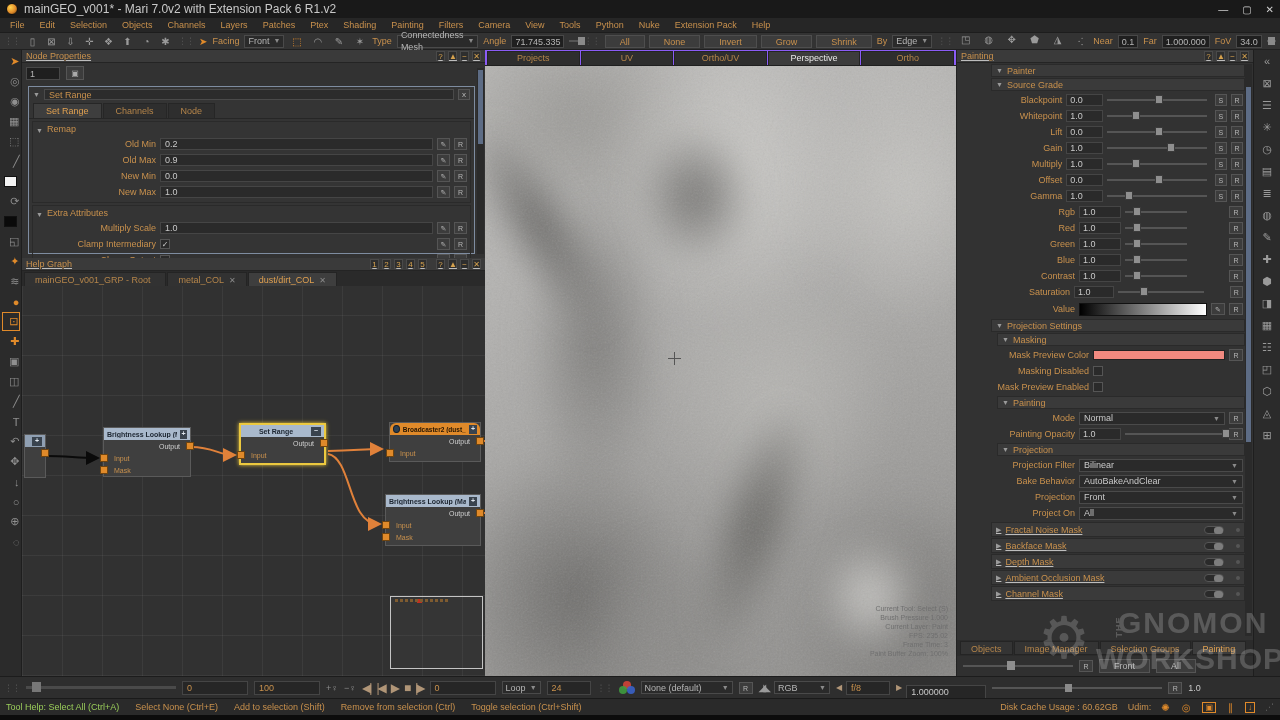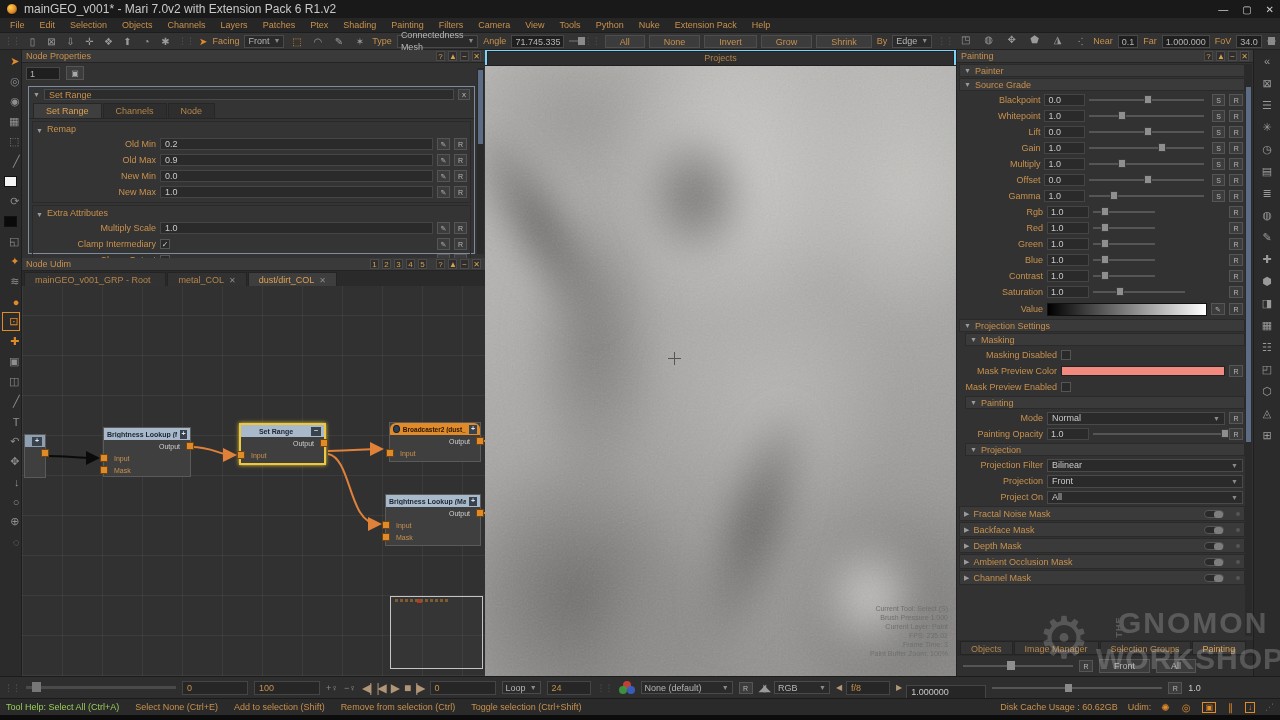--- a/index.html
+++ b/index.html
@@ -44,21 +44,21 @@
   #shelf { left:0; top:50px; width:22px; height:626px; background:#2b2b2b;
     border-right:1px solid #1e1e1e; display:flex; flex-direction:column; align-items:center;
     padding-top:2px; gap:1px; }
   .shicon { width:18px; height:19px; display:flex; align-items:center; justify-content:center;
     color:#8f8f8f; font-size:11px; }
   .shicon.sel { border:1px solid #e08a2a; }
   .shswatch { width:13px; height:11px; border:1px solid #111; }
 
   
   .palhead { height:13px; background:#3a3a3a; display:flex; align-items:center;
-    padding:0 4px; gap:3px; border-bottom:1px solid #242424; }
+    padding:0 4px; gap:3px; border-bottom:1px solid #242424;text-decoration:underline; }
   .palhead .t { color:#c9914d; }
   .palhead .hb { margin-left:auto; display:flex; gap:3px; }
   .palhead .hb span { color:#d6a24e; font-size:8px; width:9px; text-align:center;
     background:#2e2e2e; border:1px solid #4a4a4a; height:10px; line-height:9px; }
   .secbar { height:13px; background:#3a3a3a; border:1px solid #2a2a2a; display:flex;
     align-items:center; gap:4px; padding:0 4px; margin:1px 2px; }
   .secbar .arr { color:#9a9a9a; font-size:7px; }
   .secbar .st { color:#c9914d; }
 
   
@@ -117,53 +117,53 @@
   .gnode.selected { border:2px solid #ecc93f; box-shadow:0 0 4px #ecc93f; }
   .gnode.bcast .gnhead { background:#e08a2a; color:#241503; border-radius:6px 6px 0 0; }
   .gnode.bcast .gnhead .dot { width:8px; height:8px; border-radius:50%; background:#2c3f52; border:1px solid #15202c; }
   #ngoverview { position:absolute; border:1px solid #c4c4c4; background:rgba(255,255,255,0.02); }
   #ngoverview i { position:absolute; top:2px; left:26px; width:5px; height:4px; background:#c03020; }
   #ngoverview em { position:absolute; top:2px; left:4px; right:34px; height:3px;
     background:repeating-linear-gradient(90deg,#7e5b30 0 3px, transparent 3px 5px); }
 
   
   #viewport { left:485px; top:50px; width:471px; height:626px; background:#1f1f1f; }
-  #vtabs { display:flex; gap:1px; height:15px; padding:1px 2px 0 2px; background:#7dd3fc;flex-direction:column; }
+  #vtabs { display:flex; gap:1px; height:15px; padding:1px 2px 0 2px; background:#8b5cf6; }
   .vtab { flex:1; background:#2e2e2e; color:#b5854a; text-align:center; line-height:13px;
     border:1px solid #232323; border-bottom:none; }
   .vtab.active { background:#3c3c3c; color:#e8e8e8; }
   #vcanvas { position:absolute; left:0; top:16px; width:471px; height:610px; overflow:hidden;
     background:linear-gradient(160deg,#c0bfbd 0%, #aeadab 40%, #9b9a98 75%, #8f8e8c 100%); }
   .rock { position:absolute; border-radius:50%; filter:blur(16px); }
   #vhud { position:absolute; right:8px; bottom:18px; text-align:right; color:#6f6f6f;
     font-size:7px; line-height:9px; }
   #vcross { position:absolute; left:183px; top:286px; width:13px; height:13px; }
   #vcross::before { content:""; position:absolute; left:6px; top:0; width:1px; height:13px; background:#555; }
   #vcross::after { content:""; position:absolute; top:6px; left:0; height:1px; width:13px; background:#555; }
 
   
   #paintpal { left:956px; top:50px; width:297px; height:626px; background:#323232; border-left:1px solid #222; }
-  #palbody { position:absolute; left:0; top:13px; width:290px; bottom:38px; overflow:hidden; }
+  #palbody { position:absolute; left:0; top:13px; width:290px; bottom:38px; overflow:hidden;padding-left:32px; }
   .prow { display:flex; align-items:center; height:16px; padding:0 4px; gap:4px; }
   .plbl { width:82px; text-align:right; color:#c9914d; }
   .pval { width:42px; height:12px; background:#2a2a2a; border:1px solid #454545;
     color:#c9c9c9; padding:0 3px; line-height:11px; }
   .pslider { position:relative; height:2px; background:#555; }
   .pslider .knob { position:absolute; top:-4px; left:var(--pos,0%); width:8px; height:9px;
     background:#8f8f8f; border:1px solid #3a3a3a; }
   .prow .sp { flex:1; }
   .sbtn { width:14px; height:12px; background:#3c3c3c; border:1px solid #555; color:#b5b5b5;
     text-align:center; line-height:11px; font-size:7px; }
   .gradbar { flex:1; height:13px; background:linear-gradient(90deg,#000,#fff); border:1px solid #111; }
   .pdrop { flex:1; height:13px; background:#2a2a2a; border:1px solid #4a4a4a; color:#c9c9c9;
     display:flex; align-items:center; padding:0 4px; }
   .pdrop i { margin-left:auto; font-style:normal; color:#8a8a8a; font-size:7px; }
   .colorbar { flex:1; height:10px; border:1px solid #222; }
   .maskbar { display:flex; align-items:center; gap:4px; height:15px; margin:1px 2px;
-    background:#3a3a3a; border:1px solid #2a2a2a; padding:0 4px; }
+    background:#3a3a3a; border:1px solid #2a2a2a; padding:0 4px;text-decoration:underline; }
   .maskbar .arr { color:#9a9a9a; font-size:7px; }
   .maskbar .st { color:#c9914d; }
   .maskbar .ctrls { margin-left:auto; display:flex; gap:4px; align-items:center; }
   .pill { width:20px; height:8px; border-radius:4px; background:#2a2a2a; border:1px solid #555; position:relative; }
   .pill::after { content:""; position:absolute; left:9px; top:0px; width:9px; height:7px;
     border-radius:3px; background:#7d7d7d; }
   .mdot { width:4px; height:4px; border-radius:50%; background:#555; }
   #paltabs { position:absolute; left:0; bottom:20px; width:297px; height:16px; display:flex;
     gap:1px; padding:1px 3px; background:#2b2b2b; }
   .paltab { padding:2px 10px; background:#343434; color:#b5854a; border:1px solid #242424; }
@@ -544,21 +544,21 @@
         </div>
       </div>
     </div>
     <div class="vscroll">
         <i></i>
       </div>
   </div>
 
   <div id="nodegraph" class="abs">
     <div class="palhead">
-      <span class="t">Node Udim</span>
+      <span class="t">Help Graph</span>
       <span class="hb" style="margin-left:auto;">
 
       <span>1</span>
           <span>2</span>
           <span>3</span>
           <span>4</span>
           <span>5</span>
         </span>
       <span class="hb" style="margin-left:6px;">
 
@@ -911,27 +911,27 @@
       <div class="secbar">
         <span class="arr">▼</span>
           <span class="st">Projection Settings</span>
         </div>
       <div class="secbar" style="margin-left:8px;">
         <span class="arr">▼</span>
           <span class="st">Masking</span>
         </div>
 
       <div class="prow">
-        <span class="plbl" style="width:96px;">Masking Disabled</span>
-        <span class="chk"></span>
-      </div>
-      <div class="prow">
         <span class="plbl" style="width:96px;">Mask Preview Color</span>
         <span class="colorbar" style="background: rgb(242, 138, 128);"></span>
         <span class="sbtn">R</span>
+      </div>
+      <div class="prow">
+        <span class="plbl" style="width:96px;">Masking Disabled</span>
+        <span class="chk"></span>
       </div>
       <div class="prow">
         <span class="plbl" style="width:96px;">Mask Preview Enabled</span>
         <span class="chk"></span>
       </div>
 
       <div class="secbar" style="margin-left:8px;">
         <span class="arr">▼</span>
           <span class="st">Painting</span>
         </div>
@@ -953,20 +953,27 @@
       </div>
 
       <div class="secbar" style="margin-left:8px;">
         <span class="arr">▼</span>
           <span class="st">Projection</span>
         </div>
       <div class="prow">
         <span class="plbl">Projection Filter</span>
         <span class="pdrop">
             <span>Bilinear</span>
+            <i>▼</i>
+          </span>
+      </div>
+      <div class="prow">
+        <span class="plbl">Bake Behavior</span>
+        <span class="pdrop">
+            <span>AutoBakeAndClear</span>
             <i>▼</i>
           </span>
       </div>
       <div class="prow">
         <span class="plbl">Projection</span>
         <span class="pdrop">
             <span>Front</span>
             <i>▼</i>
           </span>
       </div>

